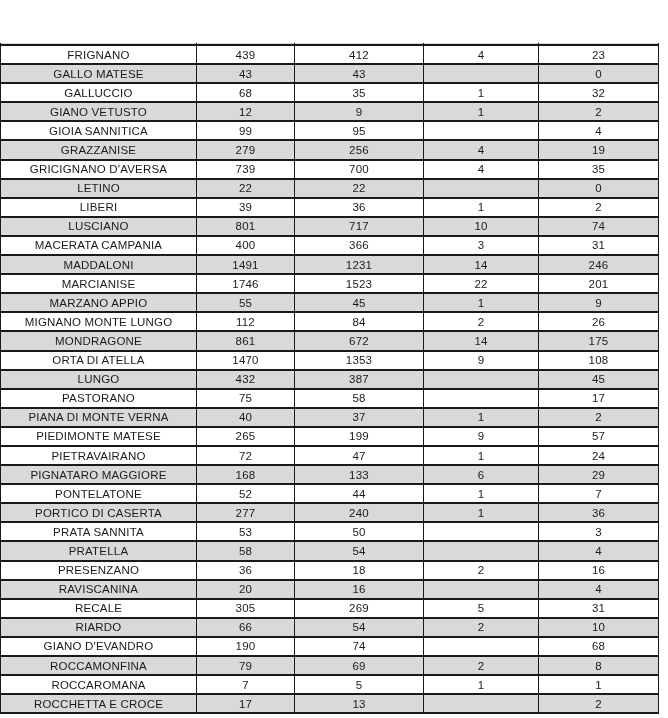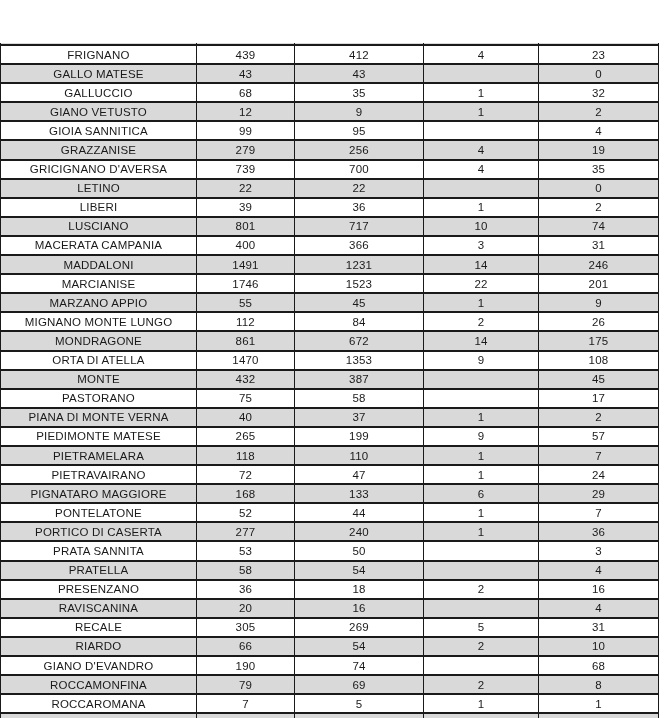--- a/index.html
+++ b/index.html
@@ -182,21 +182,21 @@
           <td>175</td>
         </tr>
         <tr class="white">
           <td>ORTA DI ATELLA</td>
           <td>1470</td>
           <td>1353</td>
           <td>9</td>
           <td>108</td>
         </tr>
         <tr class="gray">
-          <td>MONTE</td>
+          <td>LUNGO</td>
           <td>432</td>
           <td>387</td>
           <td></td>
           <td>45</td>
         </tr>
         <tr class="white">
           <td>PASTORANO</td>
           <td>75</td>
           <td>58</td>
           <td></td>
@@ -209,27 +209,20 @@
           <td>1</td>
           <td>2</td>
         </tr>
         <tr class="white">
           <td>PIEDIMONTE MATESE</td>
           <td>265</td>
           <td>199</td>
           <td>9</td>
           <td>57</td>
         </tr>
-        <tr class="gray">
-          <td>PIETRAMELARA</td>
-          <td>118</td>
-          <td>110</td>
-          <td>1</td>
-          <td>7</td>
-        </tr>
         <tr class="white">
           <td>PIETRAVAIRANO</td>
           <td>72</td>
           <td>47</td>
           <td>1</td>
           <td>24</td>
         </tr>
         <tr class="gray">
           <td>PIGNATARO MAGGIORE</td>
           <td>168</td>

